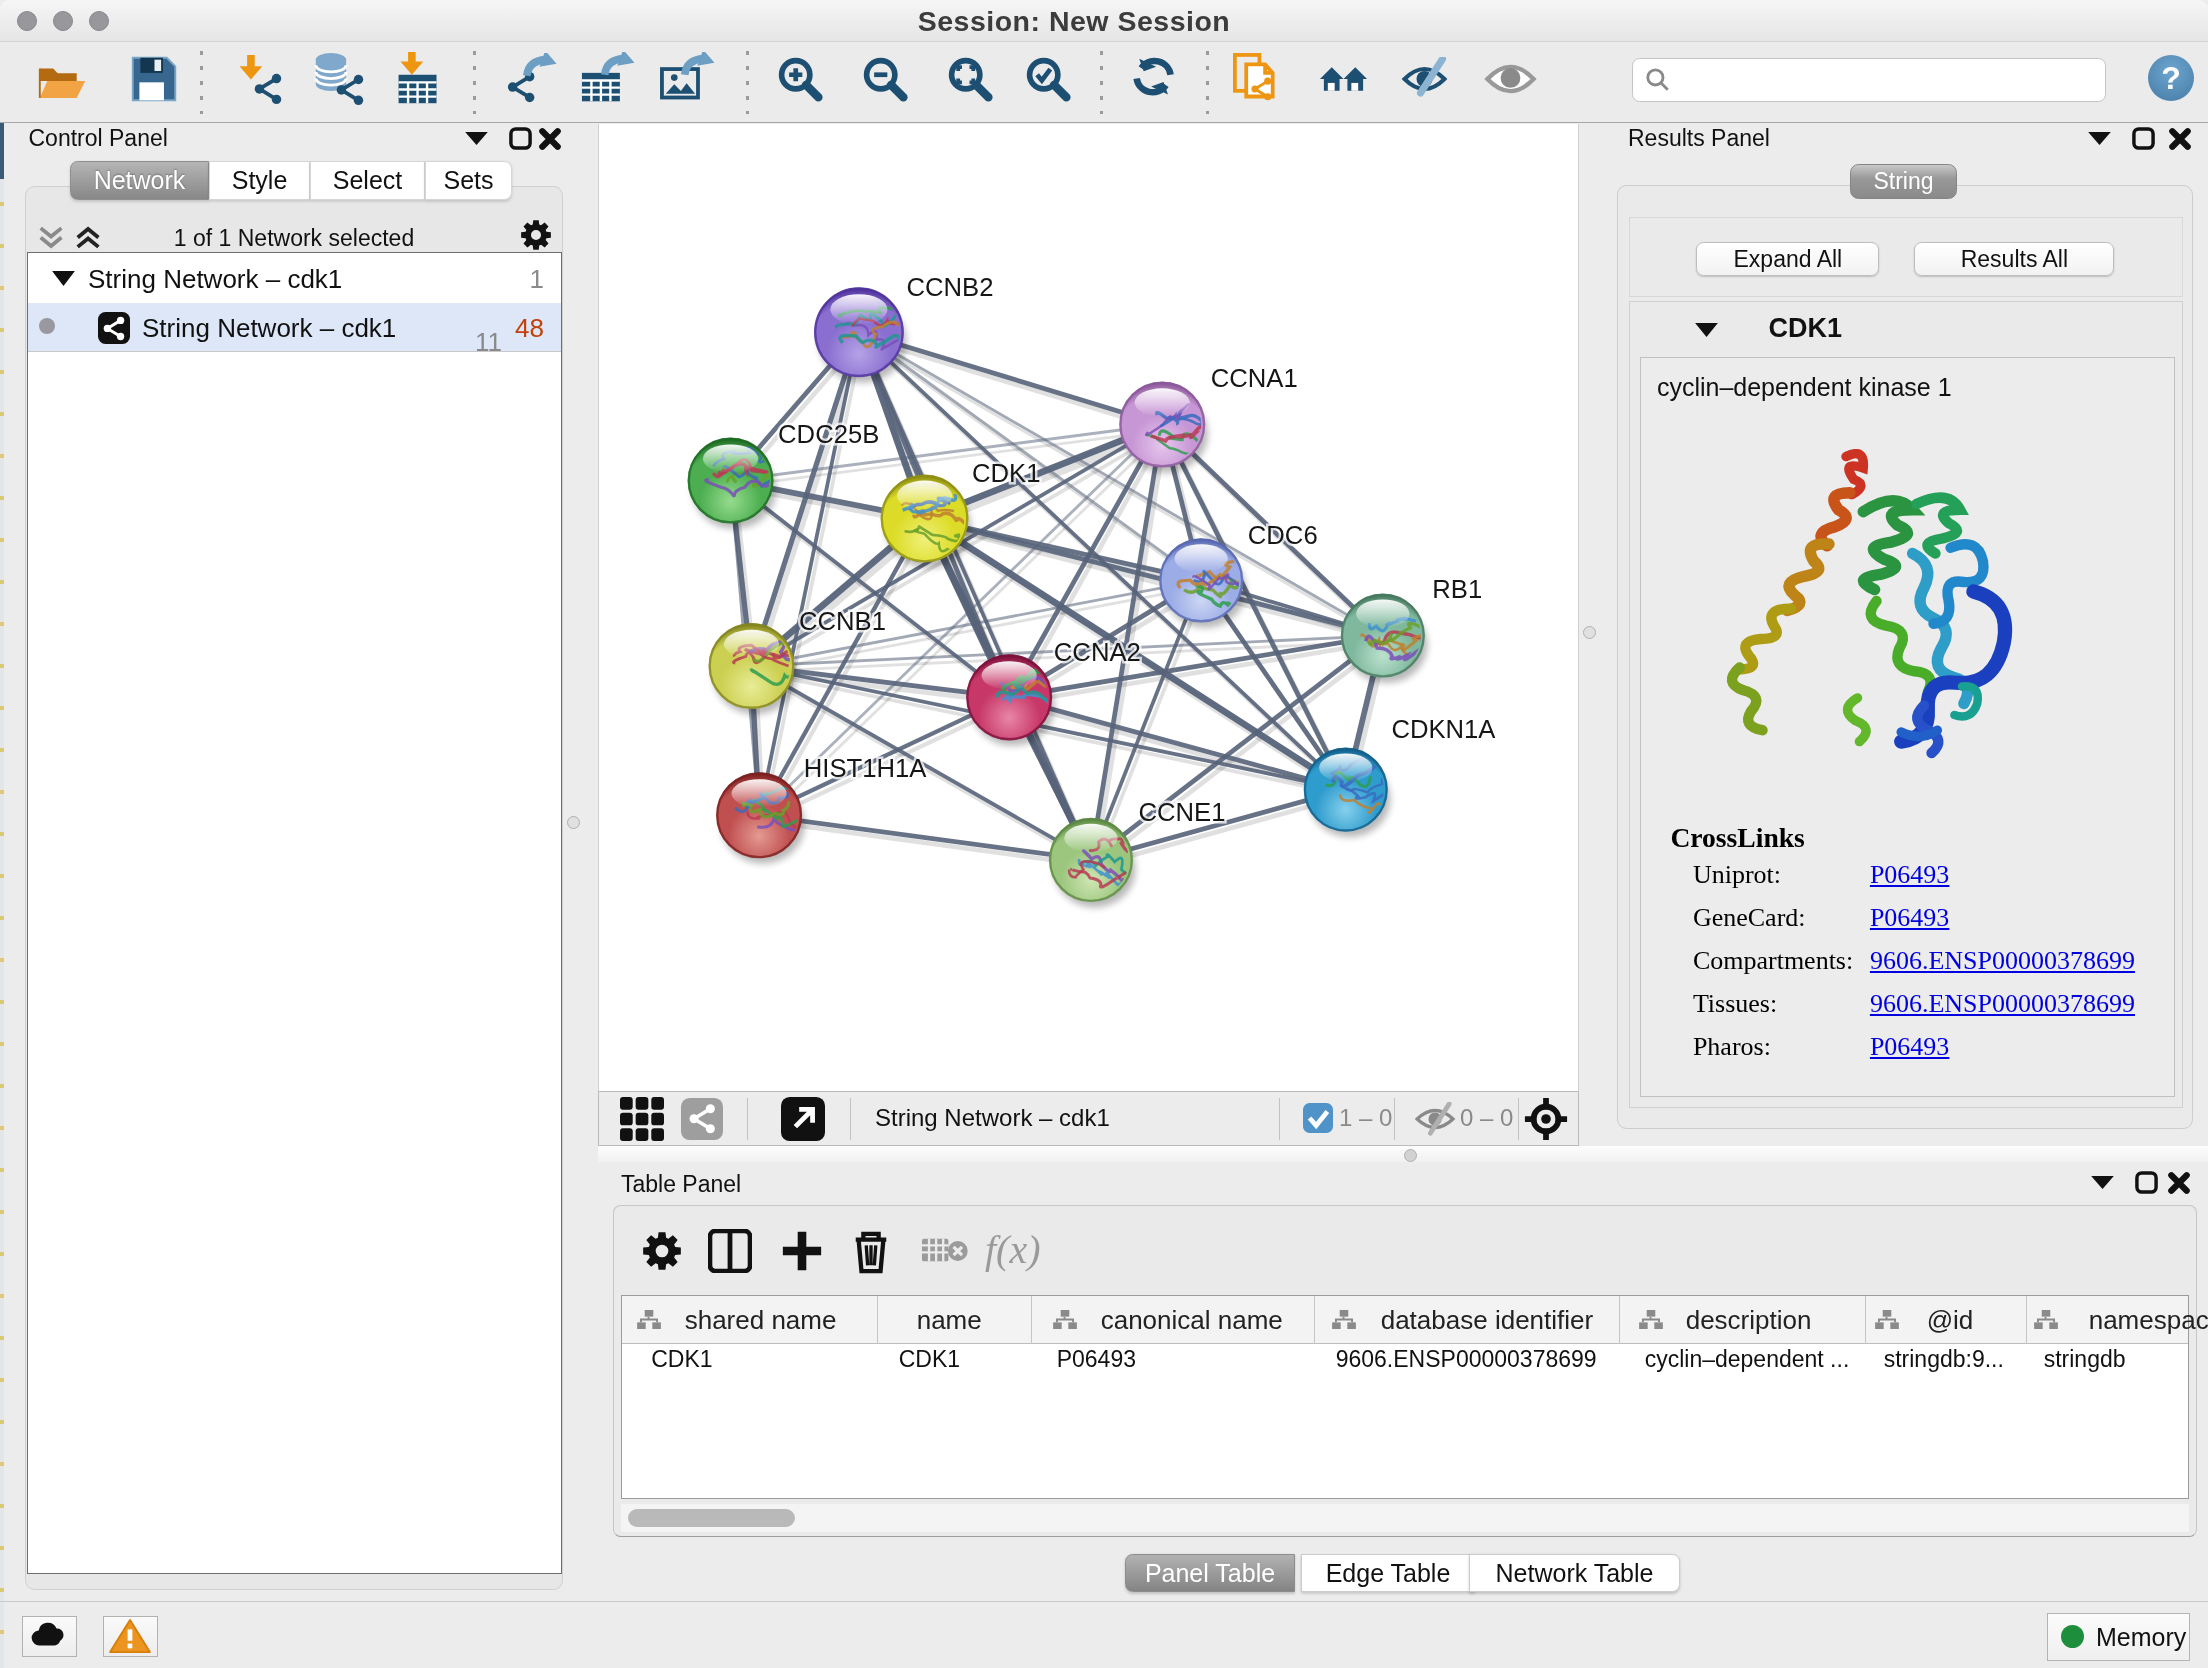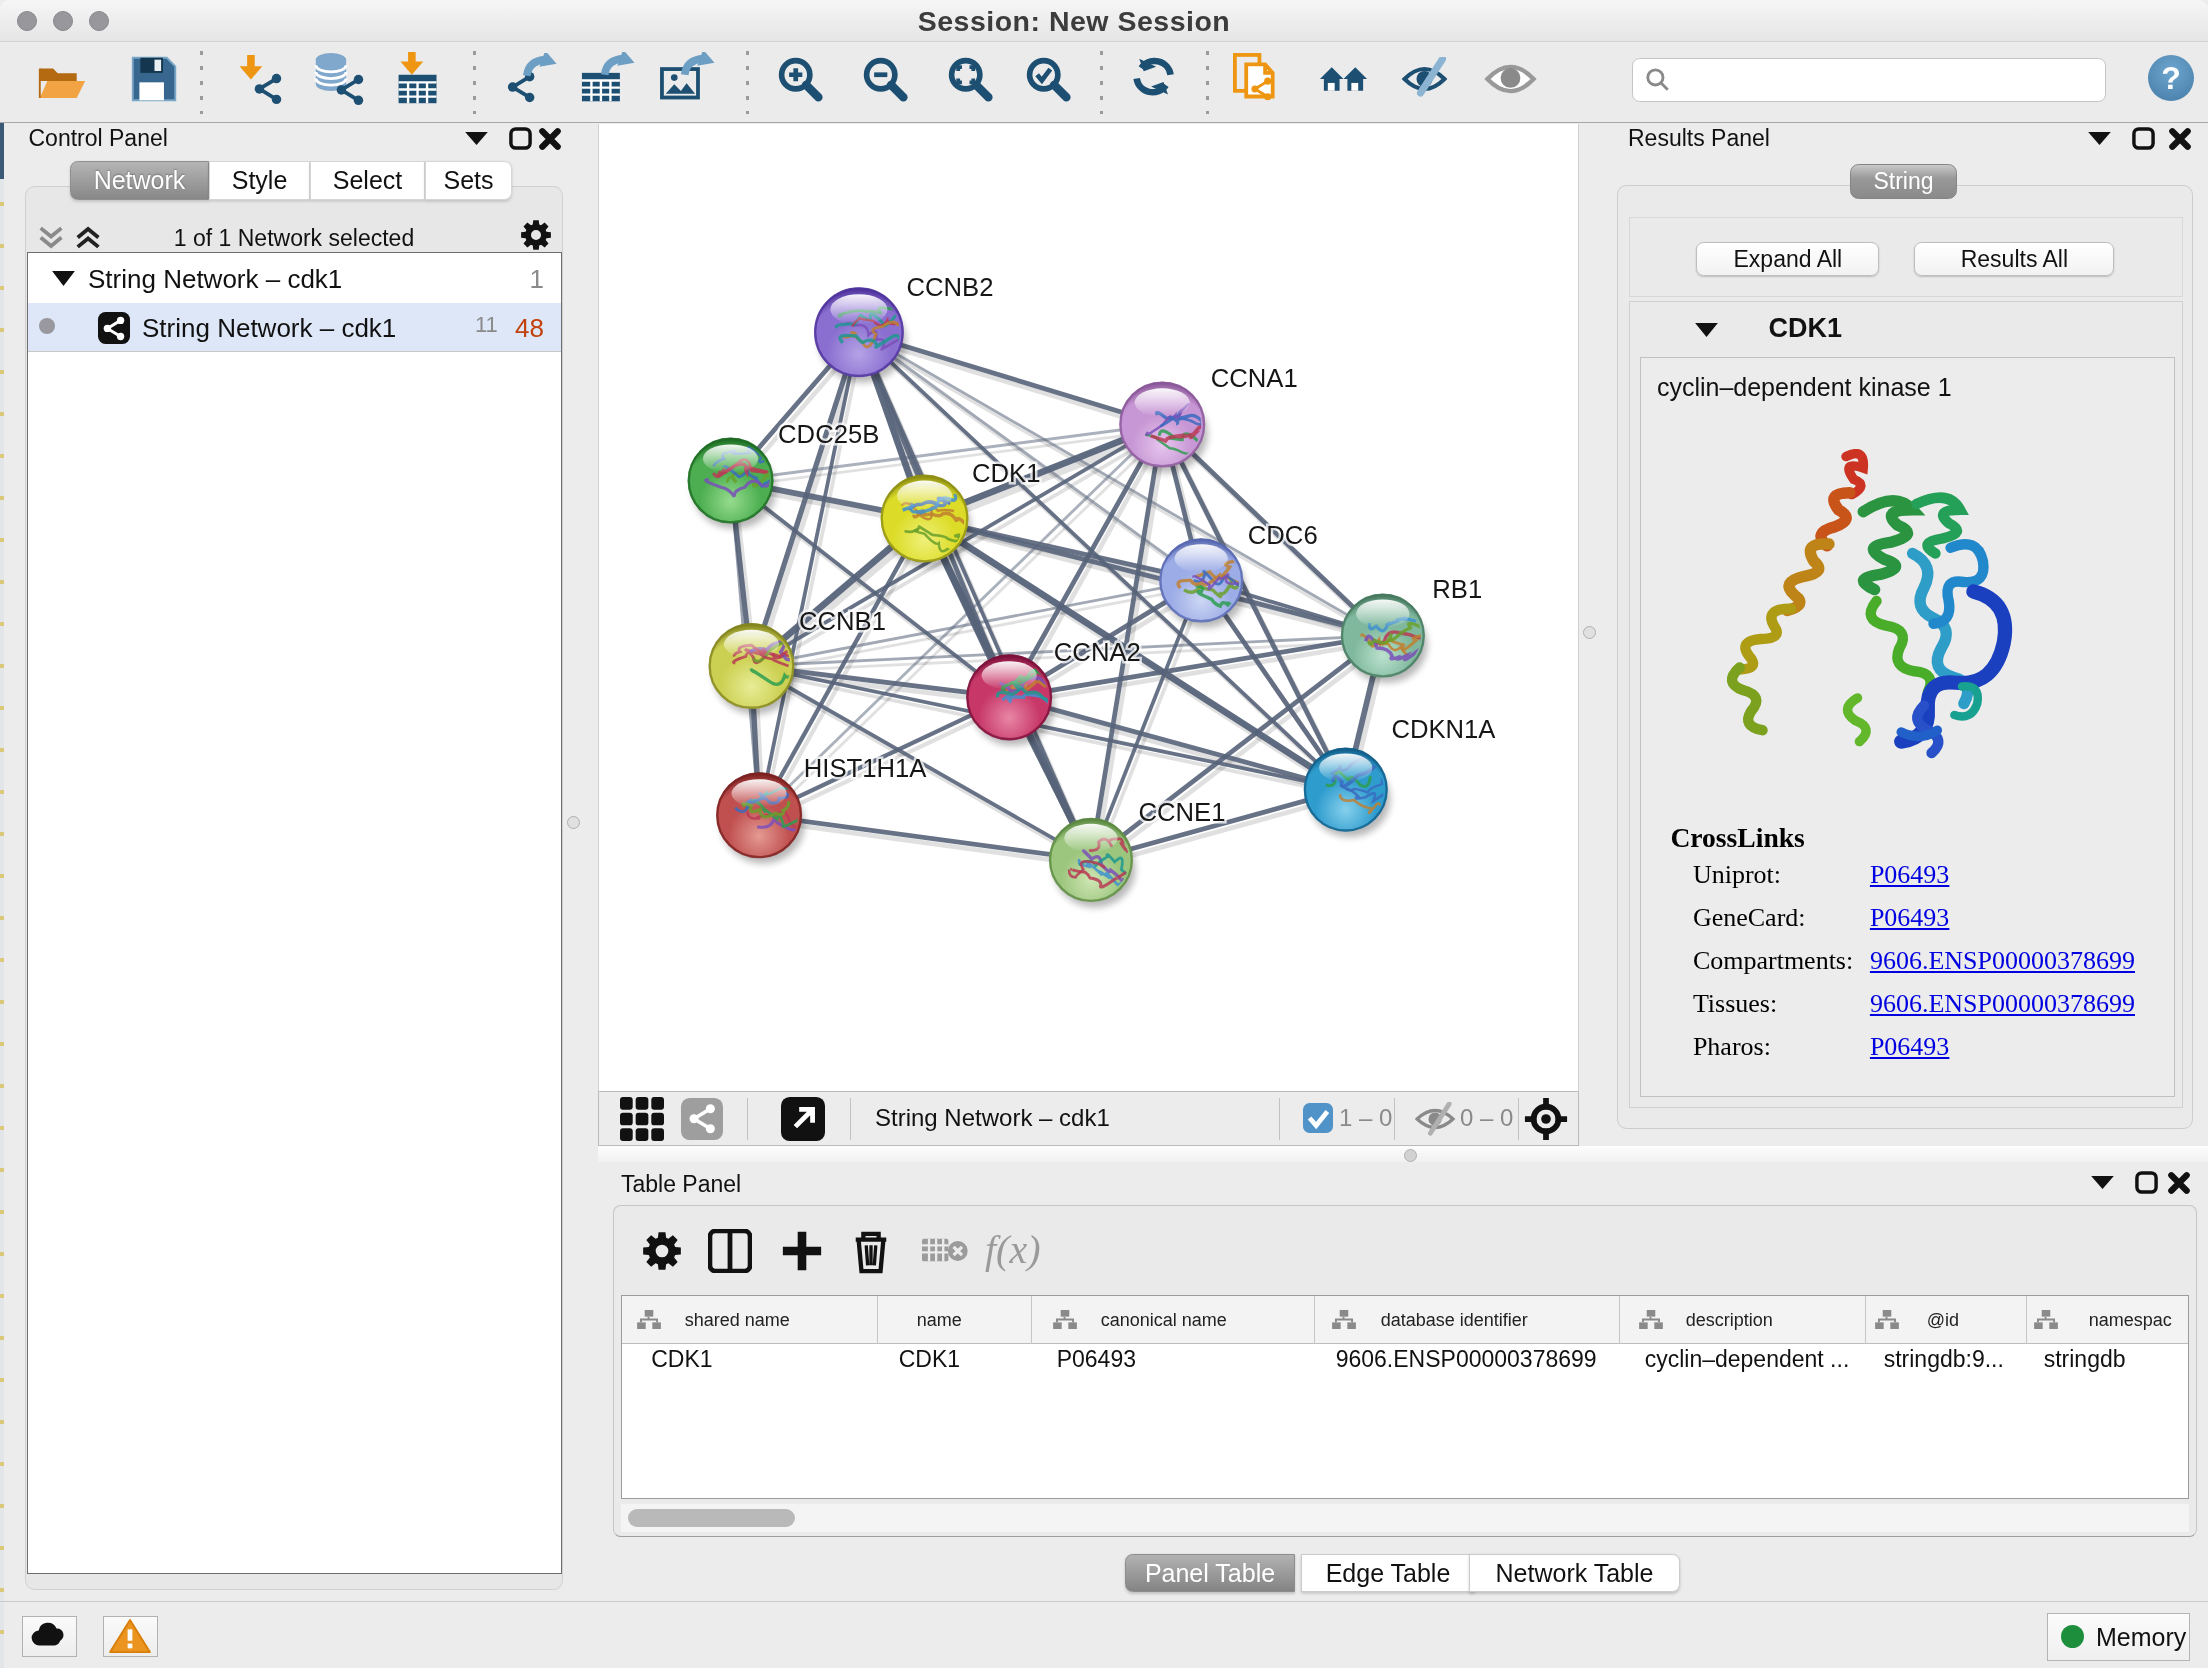--- a/index.html
+++ b/index.html
@@ -58,21 +58,21 @@
 #rp-inner { position:absolute; left:9.5px; top:55px; width:535px; height:740px;
   border:1px solid #c0c0c0; background:#ececec; }
 
 #tp-title { position:absolute; left:621px; top:1171px; font-size:23px; color:#111; }
 #tp-box { position:absolute; left:613px; top:1205px; width:1584px; height:332px;
   background:#eaeaea; border:1px solid #c6c6c6; border-bottom:1.9px solid #9e9e9e; border-radius:7.6px; }
 #tbl { position:absolute; left:6.7px; top:89px; width:1568px; height:204px;
   background:#fff; border:1px solid #9c9c9c; }
 #tbl-head { position:absolute; left:0; top:0; width:100%; height:48px; background:#f3f3f3;
   border-bottom:1px solid #bdbdbd; }
-.th { position:absolute; top:0; height:48px; font-size:18px; color:#222; line-height:48px; }
+.th { position:absolute; top:0; height:48px; font-size:26px; color:#222; line-height:48px; }
 .tsepv { position:absolute; top:0; height:48px; border-left:1px solid #c6c6c6; }
 .td { position:absolute; top:50px; font-size:23px; color:#111; }
 #tscroll { position:absolute; left:6.7px; top:298px; width:1568px; height:27.6px; background:#f4f4f4; }
 #thandle { position:absolute; left:7.6px; top:4.8px; width:167px; height:18px; background:#b9b9b9; border-radius:9.5px; }
 
 .btab { position:absolute; top:1554px; height:38px; background:#fff; border:1px solid #cbcbcb;
   font-size:25px; color:#111; text-align:center; line-height:36px; box-shadow:0 1.9px 2.9px rgba(0,0,0,0.18); }
 .btab.sel { background:linear-gradient(#b2b2b2,#848484); color:#fff; border-color:#8d8d8d; }
 
 #statusline { position:absolute; left:0; top:1601px; width:100%; border-top:1px solid #cacaca; }
@@ -311,21 +311,21 @@
           <g transform="translate(4.5,5) scale(0.78)">
             <g transform="scale(1.0)" fill="#fff">
               <circle cx="7" cy="16" r="5"></circle>
               <circle cx="25" cy="5" r="5"></circle>
               <circle cx="25" cy="27" r="5"></circle>
               <path d="M7 16 25 5M7 16 25 27" stroke="#fff" stroke-width="4" fill="none"></path>
             </g>
           </g>
         </svg>
     <div class="abs" style="left:114px;top:9.5px;font-size:26px;color:#111">String Network – cdk1</div>
-    <div class="abs" style="left:447px;top:9px;font-size:22px;color:#8a8a8a">11</div>
+    <div class="abs" style="left:447px;top:24px;font-size:26px;color:#8a8a8a">11</div>
     <div class="abs" style="right:17px;top:9.5px;font-size:26px;color:#c2410c">48</div>
   </div>
 </div>
 
 <div id="canvas">
       <svg width="981" height="967" style="position:absolute;left:0;top:0" viewBox="0 0 1031 1017">
 <defs>
           <radialGradient id="g0" cx="0.5" cy="0.74" r="0.72">
             <stop offset="0" stop-color="#b5a2e6"></stop>
             <stop offset="0.5" stop-color="#8a6fd0"></stop>

